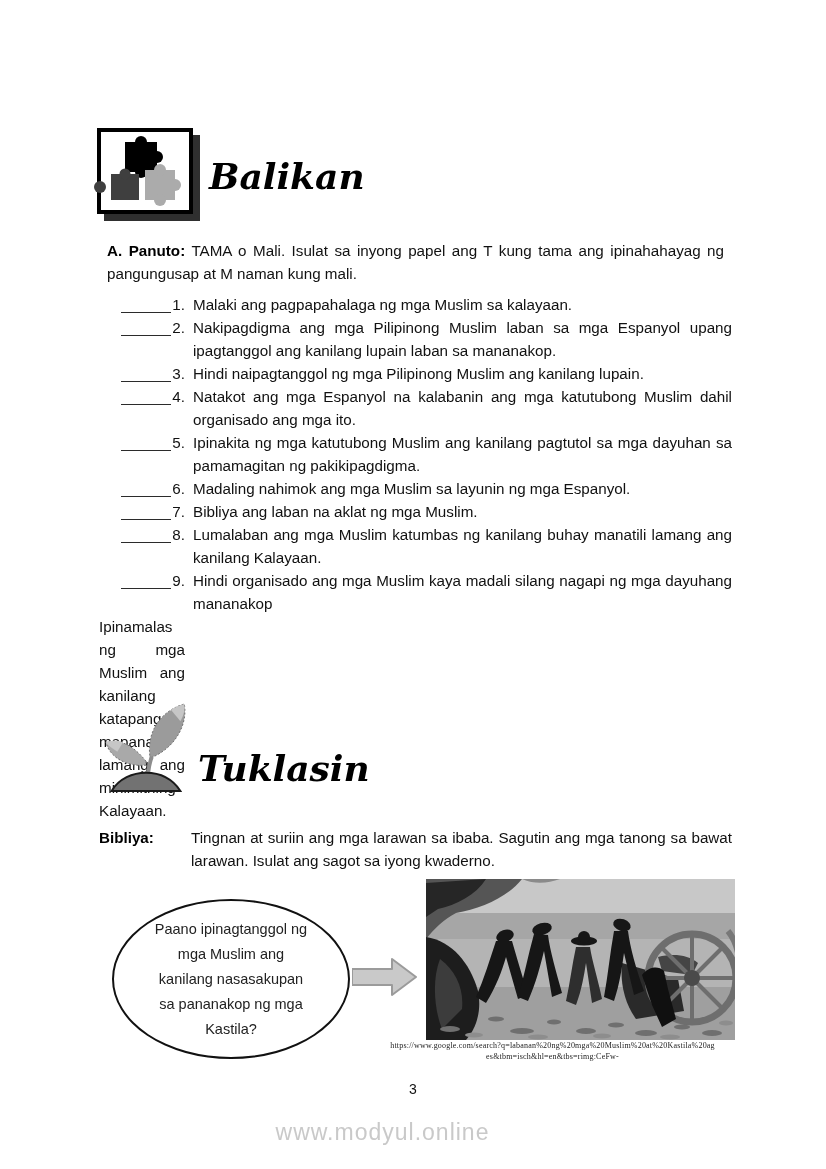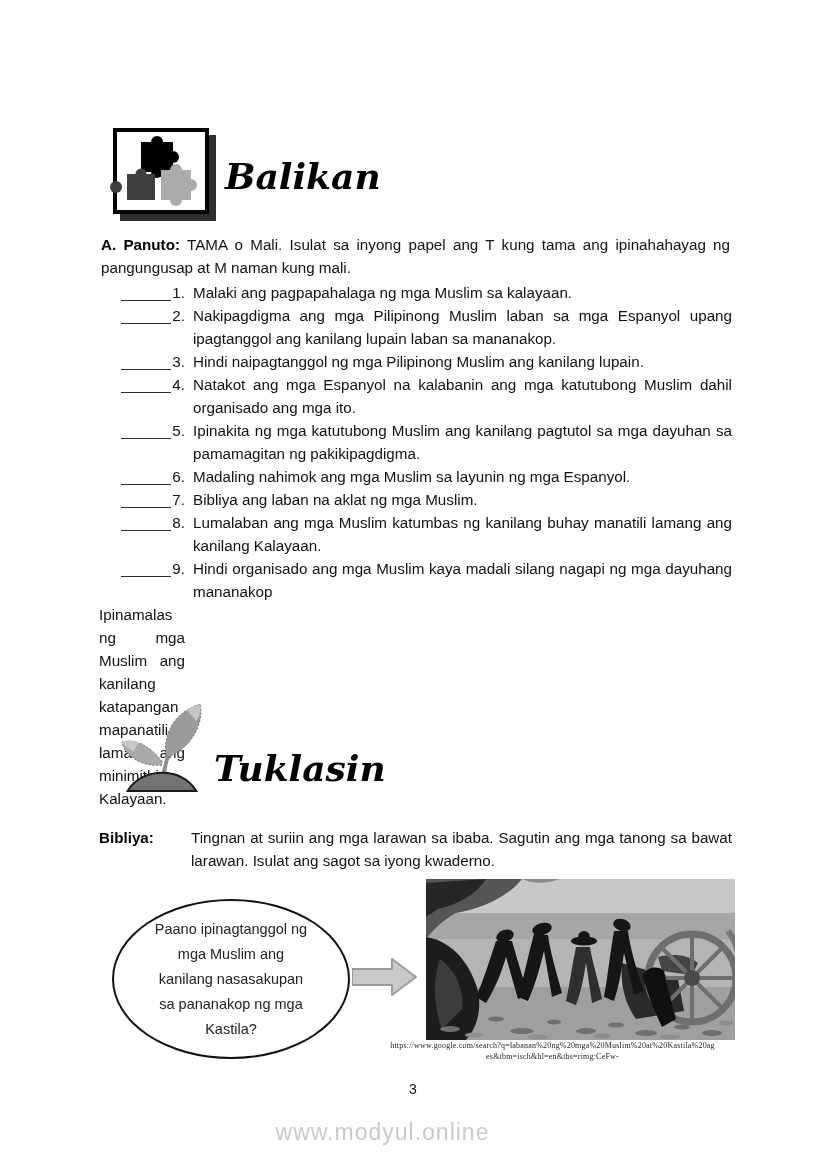--- a/index.html
+++ b/index.html
@@ -2,39 +2,39 @@
 <html><head>
 <meta charset="utf-8">
 <style>
   html,body{margin:0;padding:0;background:#ffffff;}
   .page{
     position:relative;width:826px;height:1169px;background:#ffffff;
     font-family:"Liberation Sans", sans-serif;color:#1a1a1a;overflow:hidden;
   }
 
   
-  .sec-header{position:absolute;display:flex;align-items:flex-start;margin-left:16px;}
+  .sec-header{position:absolute;display:flex;align-items:flex-start;}
   .balikan-header{top:128px;left:97px;gap:16px;}
   .tuklasin-header{top:698px;left:102px;gap:8px;}
   .icon-box{
     width:88px;height:78px;background:#fff;border:4px solid #000;
     box-shadow:7px 7px 0 #2f2f2f;flex:0 0 auto;
   }
   .icon-box svg{display:block;overflow:visible;}
   .header-title{
     font-family:"DejaVu Serif", serif;font-style:italic;font-weight:bold;
     font-size:36px;line-height:1;color:#000;
   }
   .balikan-header .header-title{margin-top:30px;}
   .tuklasin-header .header-title{margin-top:52px;}
 
   
   .body-text{font-size:15.2px;line-height:23px;color:#111;}
   .balikan-body{position:absolute;left:99px;top:231px;width:633px;}
-  .panuto{margin:2px;text-align:justify;}
+  .panuto{margin:8px;text-align:justify;}
   .panuto b{color:#000;}
 
   .item{display:grid;grid-template-columns:86px 1fr;column-gap:8px;}
   .numcell{text-align:right;white-space:nowrap;}
   .blank{
     display:inline-block;width:50px;height:14px;
     border-bottom:1.5px solid #2b2b2b;vertical-align:-3px;margin-right:1px;
   }
   .itemtext{text-align:justify;}
 

